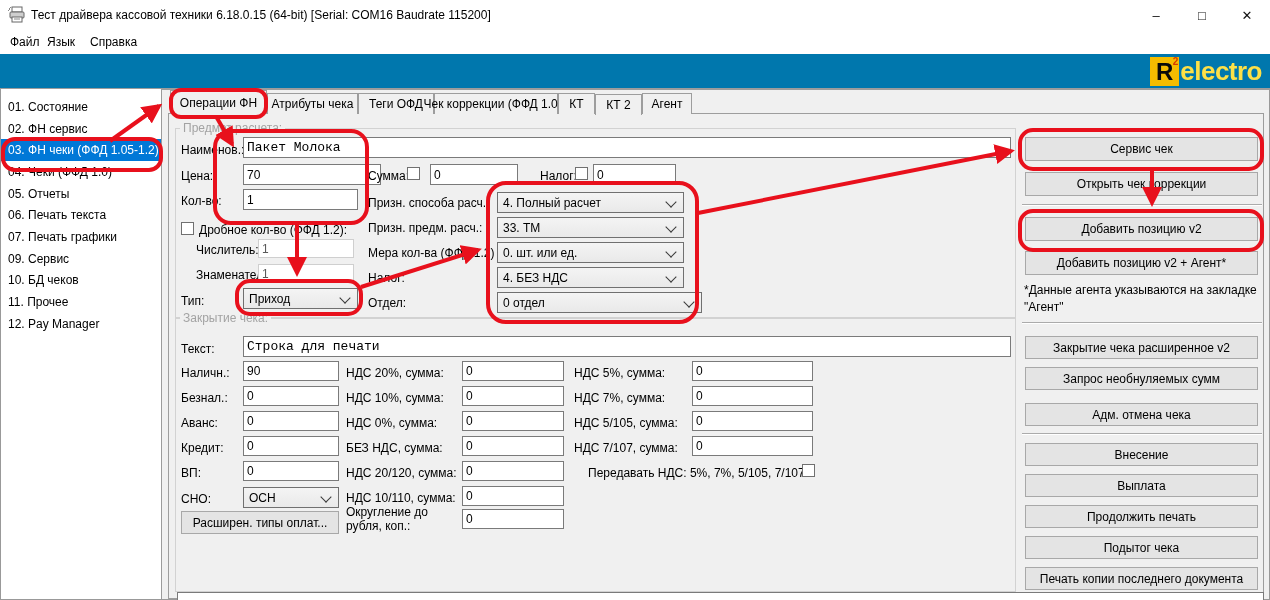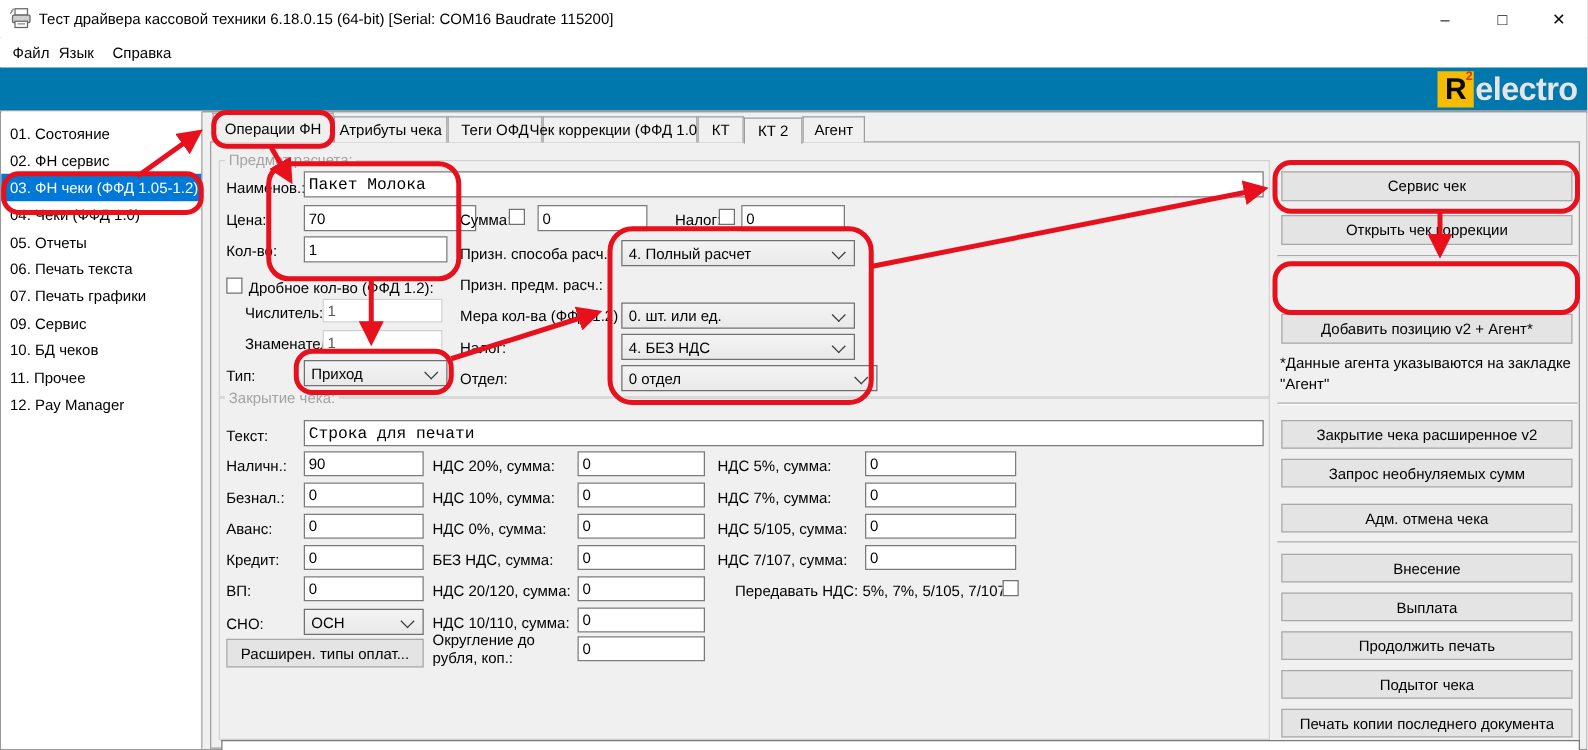--- a/index.html
+++ b/index.html
@@ -27,21 +27,21 @@
   .winbtn{position:absolute;top:5px;width:34px;height:20px;display:flex;align-items:center;justify-content:center;
        font-size:13px;color:#111;}
   .menubar{position:absolute;left:0;top:30px;width:1270px;height:24px;background:#fff;}
   .menuitem{position:absolute;top:5px;padding:0 4px;}
   .banner{position:absolute;left:0;top:54px;width:1270px;height:34px;background:var(--banner,#0077ad);
        border-bottom:2px solid #9c9c9c;}
   .logo{position:absolute;right:8px;top:2px;display:flex;align-items:center;}
   .logo-r{position:relative;width:29px;height:29px;background:var(--logo_yellow,#f5bc00);color:#0a0a0a;
        font-weight:bold;font-size:24px;display:flex;align-items:center;justify-content:center;}
   .logo-sup{position:absolute;right:1px;top:-1px;font-size:10px;font-weight:bold;color:#d43a00;}
-  .logo-text{font-weight:bold;font-size:26px;color:#e5e5e5;letter-spacing:-0.5px;margin-left:1px;}
+  .logo-text{font-weight:bold;font-size:26px;color:#fde047;letter-spacing:-0.5px;margin-left:1px;}
   
   .content-bg{position:absolute;left:1px;top:90px;width:1268px;height:509px;background:#f0f0f0;}
   .sidebar{position:absolute;left:1px;top:89px;width:161px;height:510px;background:#fff;
        border-right:1px solid #9b9b9b;box-sizing:border-box;padding-top:7px;}
   .sideitem{height:21.7px;display:flex;align-items:center;padding-left:7px;white-space:nowrap;}
   .sideitem.sel{background:var(--selection,#0078d7);color:#fff;}
   
   .frame{position:absolute;left:168px;top:113px;width:1096px;height:486px;border:1px solid #9d9d9d;
        box-sizing:border-box;background:#f0f0f0;}
   .tab{position:absolute;box-sizing:border-box;border:1px solid #9d9d9d;border-bottom:none;background:#f0f0f0;
@@ -148,20 +148,24 @@
     <span>Приход</span>
     <span class="chev"></span>
   </div>
 
   <span class="lbl" style="left:368px;top:196px">Призн. способа расч.:</span>
   <div class="combo" style="left:497px;top:192px;width:187px;height:21px">
     <span>4. Полный расчет</span>
     <span class="chev"></span>
   </div>
   <span class="lbl" style="left:368px;top:221px">Призн. предм. расч.:</span>
+  <div class="combo" style="left:497px;top:217px;width:187px;height:21px">
+    <span>33. ТМ</span>
+    <span class="chev"></span>
+  </div>
   <span class="lbl" style="left:368px;top:246px">Мера кол-ва (ФФД 1.2)</span>
   <div class="combo" style="left:497px;top:242px;width:187px;height:21px">
     <span>0. шт. или ед.</span>
     <span class="chev"></span>
   </div>
   <span class="lbl" style="left:368px;top:271px">Налог:</span>
   <div class="combo" style="left:497px;top:267px;width:187px;height:21px">
     <span>4. БЕЗ НДС</span>
     <span class="chev"></span>
   </div>
@@ -220,20 +224,21 @@
   <input class="inp" style="left: 692px; top: 411px; width: 121px; height: 20px;" value="0">
   <span class="lbl" style="left:574px;top:441px">НДС 7/107, сумма:</span>
   <input class="inp" style="left: 692px; top: 436px; width: 121px; height: 20px;" value="0">
 
   <span class="lbl" style="left:588px;top:466px">Передавать НДС: 5%, 7%, 5/105, 7/107</span>
   <div class="chkbox" style="left:802px;top:464px"></div>
 
   <div class="btn" style="left:1025px;top:137px;width:233px;height:24px">Сервис чек</div>
   <div class="btn" style="left:1025px;top:172px;width:233px;height:24px">Открыть чек коррекции</div>
   <div class="sep" style="left:1022px;top:204px;width:240px"></div>
+  <div class="btn" style="left:1025px;top:217px;width:233px;height:24px">Добавить позицию v2</div>
   <div class="btn" style="left:1025px;top:251px;width:233px;height:24px">Добавить позицию v2 + Агент*</div>
   <div class="rightnote" style="left:1024px;top:283px">*Данные агента указываются на закладке</div>
   <div class="rightnote" style="left:1024px;top:300px">"Агент"</div>
   <div class="sep" style="left:1022px;top:322px;width:240px"></div>
   <div class="btn" style="left:1025px;top:336px;width:233px;height:23px">Закрытие чека расширенное v2</div>
   <div class="btn" style="left:1025px;top:367px;width:233px;height:23px">Запрос необнуляемых сумм</div>
   <div class="btn" style="left:1025px;top:403px;width:233px;height:23px">Адм. отмена чека</div>
   <div class="sep" style="left:1022px;top:433px;width:240px"></div>
   <div class="btn" style="left:1025px;top:443px;width:233px;height:23px">Внесение</div>
   <div class="btn" style="left:1025px;top:474px;width:233px;height:23px">Выплата</div>

